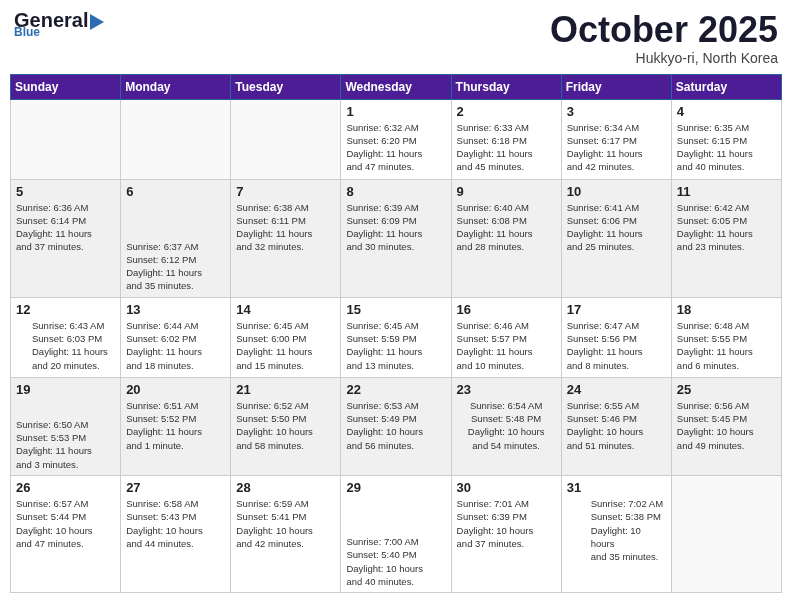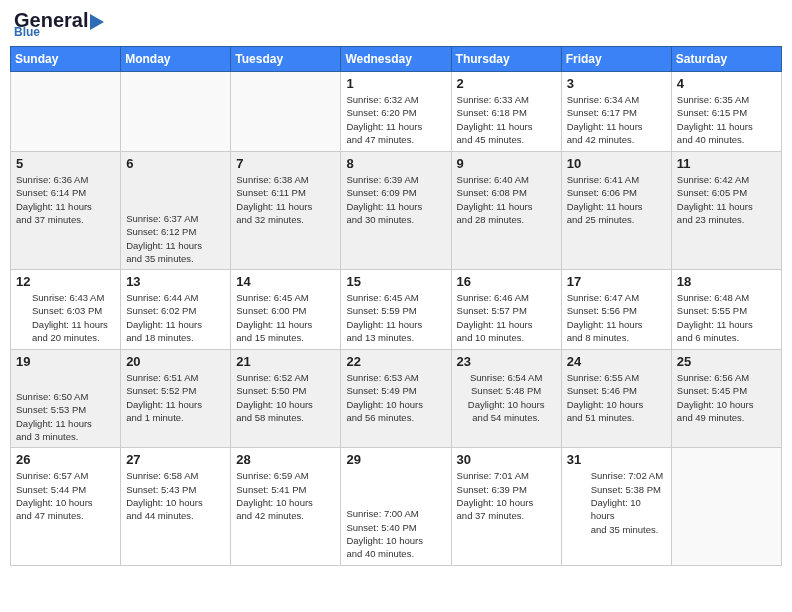--- a/index.html
+++ b/index.html
@@ -34,21 +34,21 @@
     .location {
       font-size: 14px;
       color: #444;
     }
     .calendar {
       width: 100%;
       border-collapse: collapse;
       border: 1px solid #ccc;
     }
     .calendar th {
-      background: #3b82f6;
+      background: #4c1d95;
       color: #fff;
       font-size: 12px;
       font-weight: bold;
       padding: 5px 4px;
       text-align: left;
       border: 1px solid #2a5fa0;
     }
     .calendar td {
       width: calc(100% / 7);
       vertical-align: top;
@@ -99,20 +99,24 @@
 <div class="header">
   <div class="logo">
     <div class="logo-icon">
       <div style="display:flex;flex-direction:column;line-height:1;">
         <span style="font-size:20px;font-weight:bold;color:#1a1a2e;">General</span>
         <span style="font-size:12px;font-weight:bold;color:#2e6db4;margin-top:-4px;">Blue</span>
       </div>
       <div class="logo-arrow"></div>
     </div>
   </div>
+  <div class="title-area">
+    <div class="month-title">October 2025</div>
+    <div class="location">Hukkyo-ri, North Korea</div>
+  </div>
 </div>
 
 <table class="calendar">
   <thead>
     <tr>
     <th>Sunday</th>
         <th>Monday</th>
         <th>Tuesday</th>
         <th>Wednesday</th>
         <th>Thursday</th>

